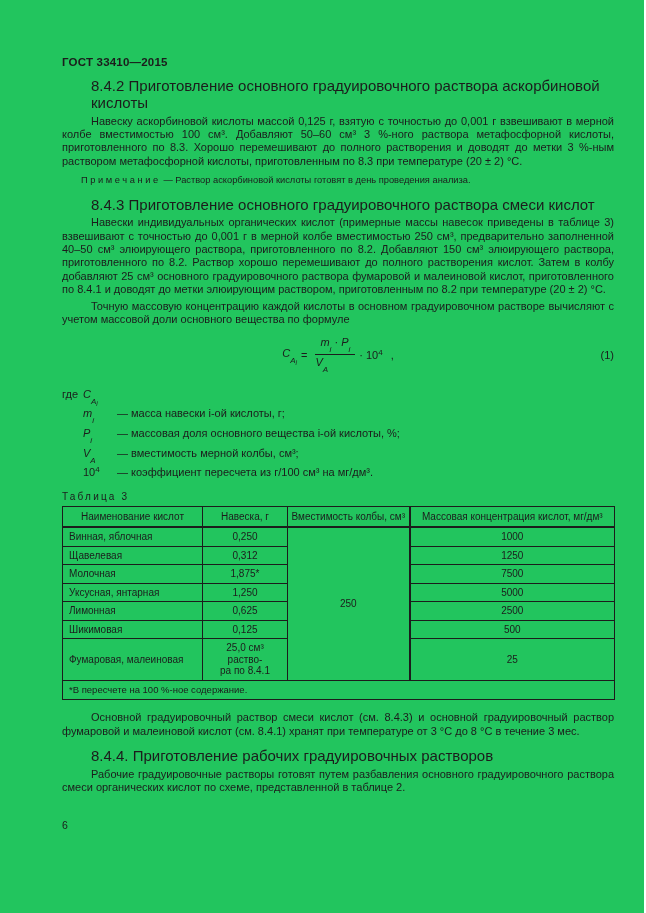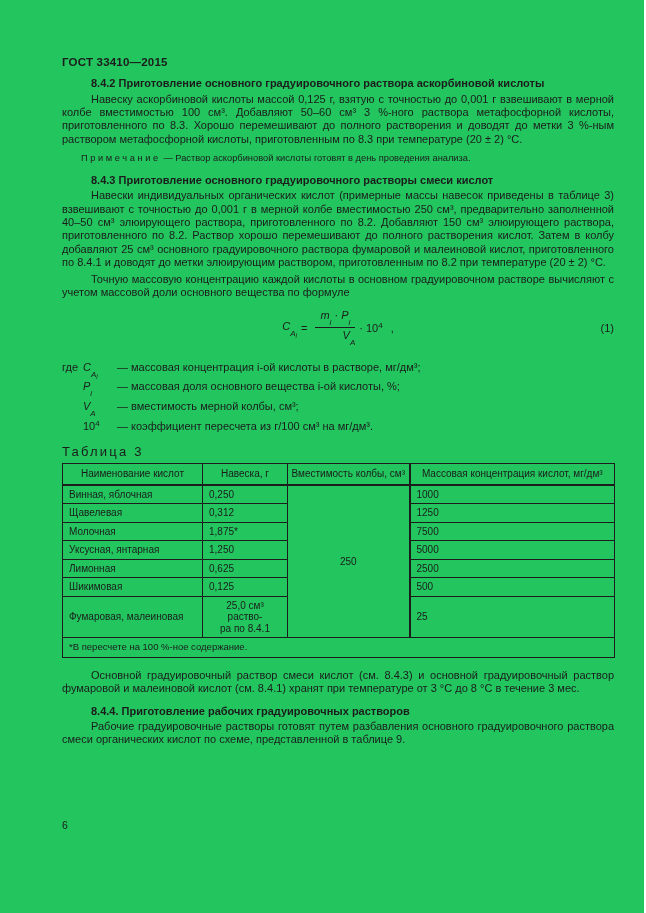--- a/index.html
+++ b/index.html
@@ -7,59 +7,59 @@
     position:relative;
     width:644px;height:913px;
     background:#22c55e;
     font-family:"Liberation Sans","DejaVu Sans",sans-serif;
     color:#1c1c1c;
     overflow:hidden;
     box-sizing:border-box;
   }
   .content{position:absolute;left:62px;top:56px;width:552px;}
   .doc-header{font-size:11.5px;font-weight:bold;letter-spacing:.2px;}
-  .sec-heading{font-size:11px;font-weight:bold;margin:9px 0 0;padding-left:29px;}
+  .sec-heading{font-size:15px;font-weight:normal;margin:9px 0 0;padding-left:29px;}
   p.body{font-size:11px;line-height:13.4px;text-align:justify;text-indent:29px;margin:3.5px 0 0;}
   .note{font-size:9.3px;line-height:11.5px;margin:7px 0 0;padding-left:19px;}
   .note-label{letter-spacing:2.6px;}
   
   .formula-row{position:relative;margin:10px 0 2px;height:36px;display:flex;align-items:center;justify-content:center;font-size:11px;}
   .formula{display:flex;align-items:center;}
   .it{font-style:italic;}
   .sub{font-size:8px;vertical-align:-3px;display:inline-block;transform:translateY(3px);}
   .subsub{font-size:6.5px;display:inline-block;transform:translateY(2px);}
   .sup{font-size:8px;display:inline-block;transform:translateY(-4px);}
-  .frac{display:inline-flex;flex-direction:column;align-items:flex-end;margin:0 4px;line-height:12px;}
+  .frac{display:inline-flex;flex-direction:column;align-items:flex-start;margin:0 4px;line-height:12px;}
   .frac .num{padding:0 5px 1px;border-bottom:1px solid #1c1c1c;}
   .frac .den{padding-top:1px;}
   .op{margin:0 4px;}
   .formula .comma{margin-left:8px;}
   .eq-number{position:absolute;right:0;top:50%;transform:translateY(-50%);font-size:11px;}
   
   .vars{margin-top:14px;}
   .var-row{display:flex;align-items:baseline;font-size:11px;line-height:15.6px;}
   .var-lead{width:21px;flex:none;}
   .var-term{width:34px;flex:none;}
   .var-def{flex:1;}
   
-  .t3-caption{font-size:13px;letter-spacing:2.2px;margin:9px 0 4px;}
+  .t3-caption{font-size:10px;letter-spacing:2.2px;margin:9px 0 4px;}
   table.t3{border-collapse:collapse;width:552px;table-layout:fixed;border:1.5px solid #1c1c1c;}
   .t3 th{
     font-size:10px;font-weight:normal;line-height:9.5px;
     border:1px solid #1c1c1c;border-bottom:2px solid #1c1c1c;
     padding:5px 3px;vertical-align:middle;text-align:center;
   }
   .t3 td{
     font-size:10px;line-height:11.5px;
     border:1px solid #1c1c1c;
     padding:3px 6px;vertical-align:middle;
   }
   .t3 .thick-left{border-left:2.5px solid #1c1c1c;}
   .cell-name{text-align:left;padding-left:10px;}
-  .cell-num{}
+  .cell-num{text-align:center;}
   .cell-volume{text-align:center;}
   .cell-portion{text-align:center;white-space:pre-line;margin-left:28px;}
   .t3 .foot-cell{font-size:9.5px;text-align:left;padding:3px 6px 4px;}
   .col1{width:140px;}.col2{width:85px;}.col3{width:122px;}.col4{width:205px;}
   .page-number{position:absolute;left:62px;top:819px;font-size:10.5px;}
 </style>
 </head>
 <body>
 
 <div class="page">
@@ -68,21 +68,21 @@
     <div class="doc-header">ГОСТ 33410—2015</div>
 
     <div class="sec-heading">8.4.2 Приготовление основного градуировочного раствора аскорбиновой кислоты</div>
     <p class="body">Навеску аскорбиновой кислоты массой 0,125 г, взятую с точностью до 0,001 г взвешивают в мерной колбе вместимостью 100 см³. Добавляют 50–60 см³ 3 %-ного раствора метафосфорной кислоты, приготовленного по 8.3. Хорошо перемешивают до полного растворения и доводят до метки 3 %-ным раствором метафосфорной кислоты, приготовленным по 8.3 при температуре (20 ± 2) °С.</p>
 
     <div class="note">
       <span class="note-label">Примечание</span>
       <span>— Раствор аскорбиновой кислоты готовят в день проведения анализа.</span>
     </div>
 
-    <div class="sec-heading">8.4.3 Приготовление основного градуировочного растворы смеси кислот</div>
+    <div class="sec-heading">8.4.3 Приготовление основного градуировочного раствора смеси кислот</div>
     <p class="body">Навески индивидуальных органических кислот (примерные массы навесок приведены в таблице 3) взвешивают с точностью до 0,001 г в мерной колбе вместимостью 250 см³, предварительно заполненной 40–50 см³ элюирующего раствора, приготовленного по 8.2. Добавляют 150 см³ элюирующего раствора, приготовленного по 8.2. Раствор хорошо перемешивают до полного растворения кислот. Затем в колбу добавляют 25 см³ основного градуировочного раствора фумаровой и малеиновой кислот, приготовленного по 8.4.1 и доводят до метки элюирующим раствором, приготовленным по 8.2 при температуре (20 ± 2) °С.</p>
     <p class="body">Точную массовую концентрацию каждой кислоты в основном градуировочном растворе вычисляют с учетом массовой доли основного вещества по формуле</p>
 
     <div class="formula-row">
       <div class="formula">
         <span><span class="it">C</span><span class="sub"><span class="it">A</span><span class="subsub it">i</span></span></span>
         <span class="op">=</span>
         <span class="frac">
           <span class="num"><span class="it">m</span><span class="sub it">i</span><span> · </span><span class="it">P</span><span class="sub it">i</span></span>
           <span class="den"><span class="it">V</span><span class="sub it">A</span></span>
@@ -90,21 +90,25 @@
         <span><span> · 10</span><span class="sup">4</span></span>
         <span class="comma">,</span>
       </div>
       <span class="eq-number">(1)</span>
     </div>
 
     <div class="vars">
       <div class="var-row">
         <span class="var-lead">где</span>
         <span class="var-term"><span class="it">C</span><span class="sub"><span class="it">A</span><span class="subsub it">i</span></span></span>
-        <span class="var-def">—  массовая концентрация i-ой кислоты в растворе, мг/дм³;</span>
+      </div>
+      <div class="var-row">
+        <span class="var-lead"></span>
+        <span class="var-term"><span class="it">m</span><span class="sub it">i</span></span>
+        <span class="var-def">—  масса навески i-ой кислоты, г;</span>
       </div>
       <div class="var-row">
         <span class="var-lead"></span>
         <span class="var-term"><span class="it">P</span><span class="sub it">i</span></span>
         <span class="var-def">—  массовая доля основного вещества i-ой кислоты, %;</span>
       </div>
       <div class="var-row">
         <span class="var-lead"></span>
         <span class="var-term"><span class="it">V</span><span class="sub it">A</span></span>
         <span class="var-def">—  вместимость мерной колбы, см³;</span>
@@ -173,18 +177,18 @@
         </tr>
         <tr>
           <td class="foot-cell" colspan="4">*В пересчете на 100 %-ное содержание.</td>
         </tr>
       </tbody>
     </table>
 
     <p class="body" style="margin-top:11px;">Основной градуировочный раствор смеси кислот (см. 8.4.3) и основной градуировочный раствор фумаровой и малеиновой кислот (см. 8.4.1) хранят при температуре от 3 °С до 8 °С в течение 3 мес.</p>
 
     <div class="sec-heading">8.4.4. Приготовление рабочих градуировочных растворов</div>
-    <p class="body">Рабочие градуировочные растворы готовят путем разбавления основного градуировочного раствора смеси органических кислот по схеме, представленной в таблице 9.</p>
+    <p class="body">Рабочие градуировочные растворы готовят путем разбавления основного градуировочного раствора смеси органических кислот по схеме, представленной в таблице 2.</p>
 
   </div>
 
   <div class="page-number">6</div>
 </div>
 
 </body></html>

